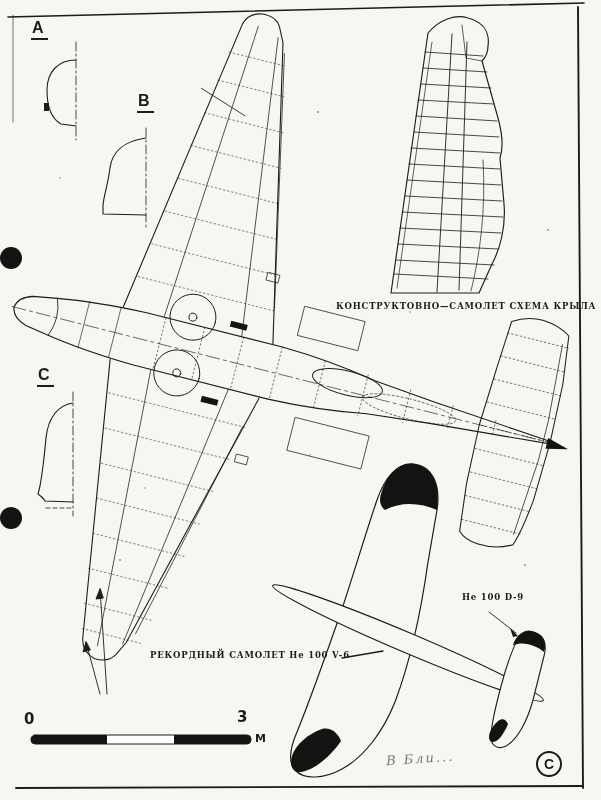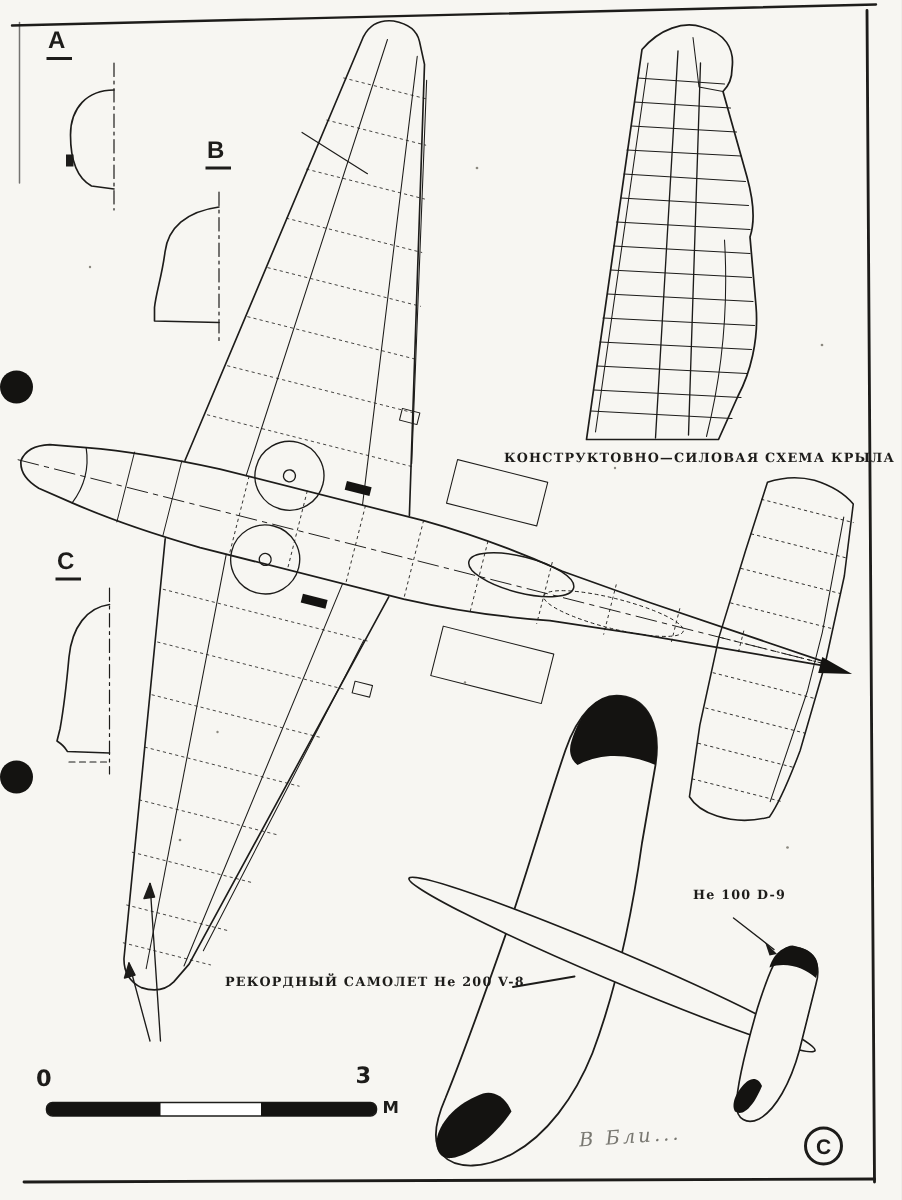--- a/index.html
+++ b/index.html
@@ -251,23 +251,23 @@
         <circle cx="525" cy="565" r=".9"></circle>
       <circle cx="145" cy="488" r=".8"></circle>
         <circle cx="60" cy="178" r=".8"></circle>
     </g>
   </svg>
 
   <div class="lbl seclbl" style="left:31px;top:20px;">A</div>
   <div class="lbl seclbl" style="left:137px;top:93px;">B</div>
   <div class="lbl seclbl" style="left:37px;top:367px;">C</div>
 
-  <div class="lbl caption" style="left:336px;top:301px;">КОНСТРУКТОВНО—СИЛОВАЯ СХЕМА КРЫЛА</div>
-
-  <div class="lbl caption" style="left:150px;top:650px;">РЕКОРДНЫЙ САМОЛЕТ He 200 V-8</div>
+  <div class="lbl caption" style="left:336px;top:301px;">КОНСТРУКТОВНО—САМОЛЕТ СХЕМА КРЫЛА</div>
+
+  <div class="lbl caption" style="left:150px;top:650px;">РЕКОРДНЫЙ САМОЛЕТ He 100 V-6</div>
 
   <div class="lbl caption" style="left:462px;top:592px;">He 100 D-9</div>
 
 
   <div class="lbl scale-num" style="left:24px;top:712px;">0</div>
   <div class="lbl scale-num" style="left:237px;top:710px;">3</div>
   <div class="lbl scale-unit" style="left:255px;top:733px;">М</div>
 
   <div class="sheet-badge">C</div>
 

